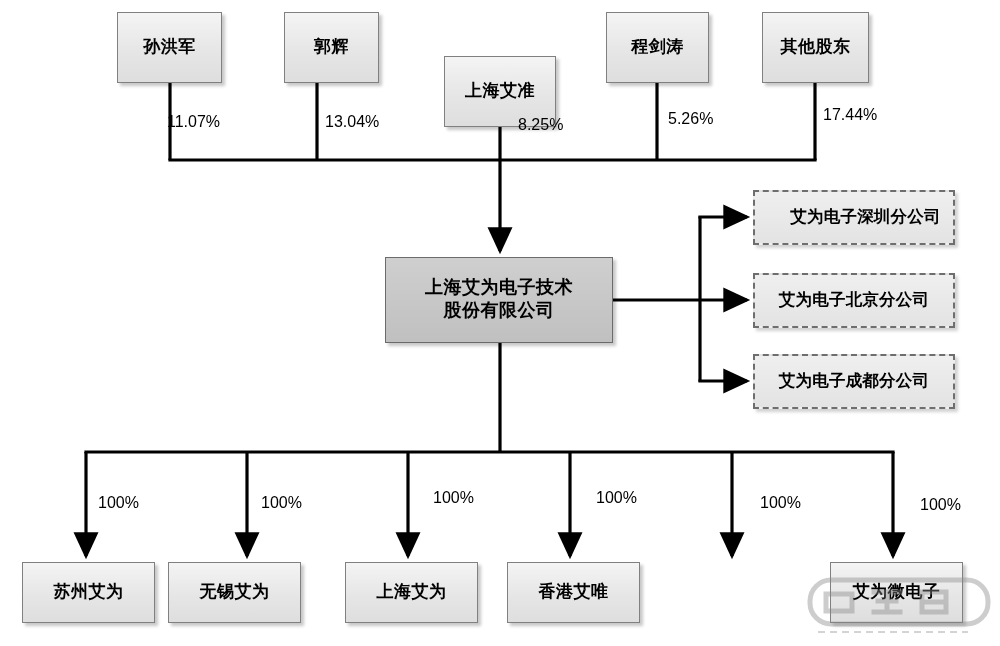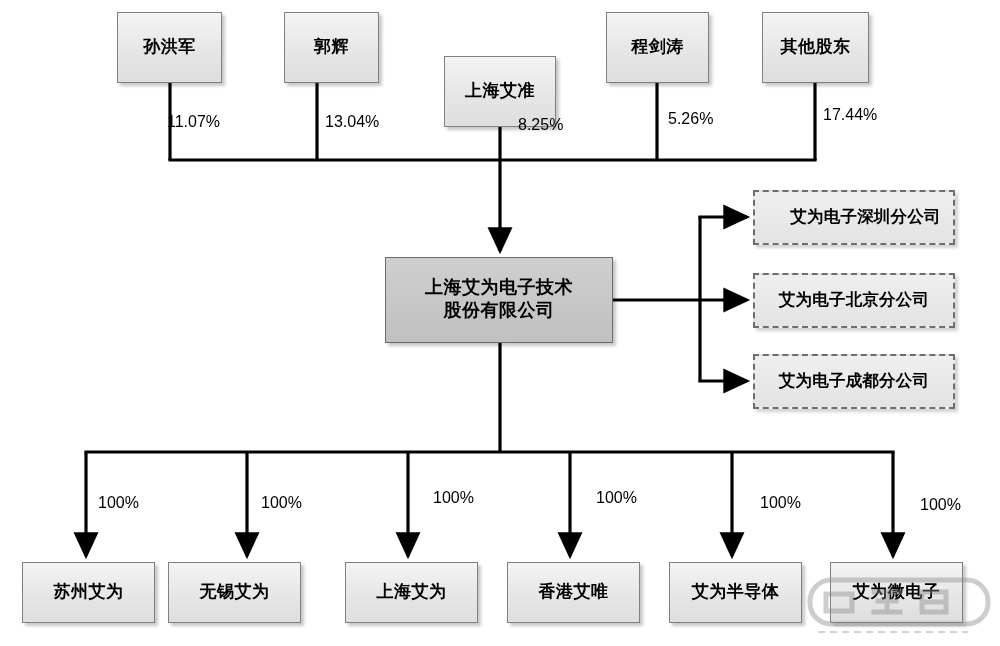--- a/index.html
+++ b/index.html
@@ -154,23 +154,20 @@
   </div>
   <div class="node subsidiary" style="left:168px; top:562px; width:133px; height:61px;">
     <span>无锡艾为</span>
   </div>
   <div class="node subsidiary" style="left:345px; top:562px; width:133px; height:61px;">
     <span>上海艾为</span>
   </div>
   <div class="node subsidiary" style="left:507px; top:562px; width:133px; height:61px;">
     <span>香港艾唯</span>
   </div>
-  <div class="node subsidiary" style="left:669px; top:562px; width:133px; height:61px;">
-    <span>艾为半导体</span>
-  </div>
   <div class="node subsidiary" style="left:830px; top:562px; width:133px; height:61px;">
     <span>艾为微电子</span>
   </div>
 
   <div class="pct" style="left:98px; top:494px;">100%</div>
   <div class="pct" style="left:261px; top:494px;">100%</div>
   <div class="pct" style="left:433px; top:489px;">100%</div>
   <div class="pct" style="left:596px; top:489px;">100%</div>
   <div class="pct" style="left:760px; top:494px;">100%</div>
   <div class="pct" style="left:920px; top:496px;">100%</div>

